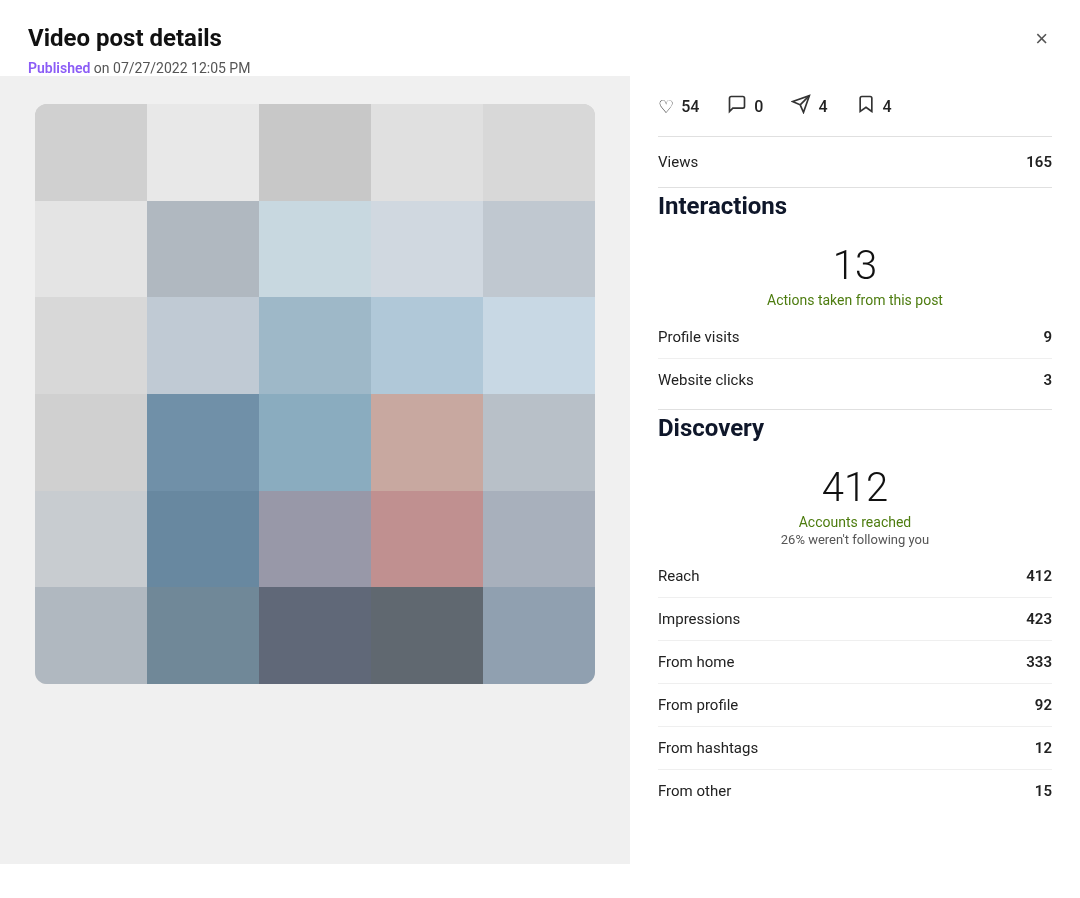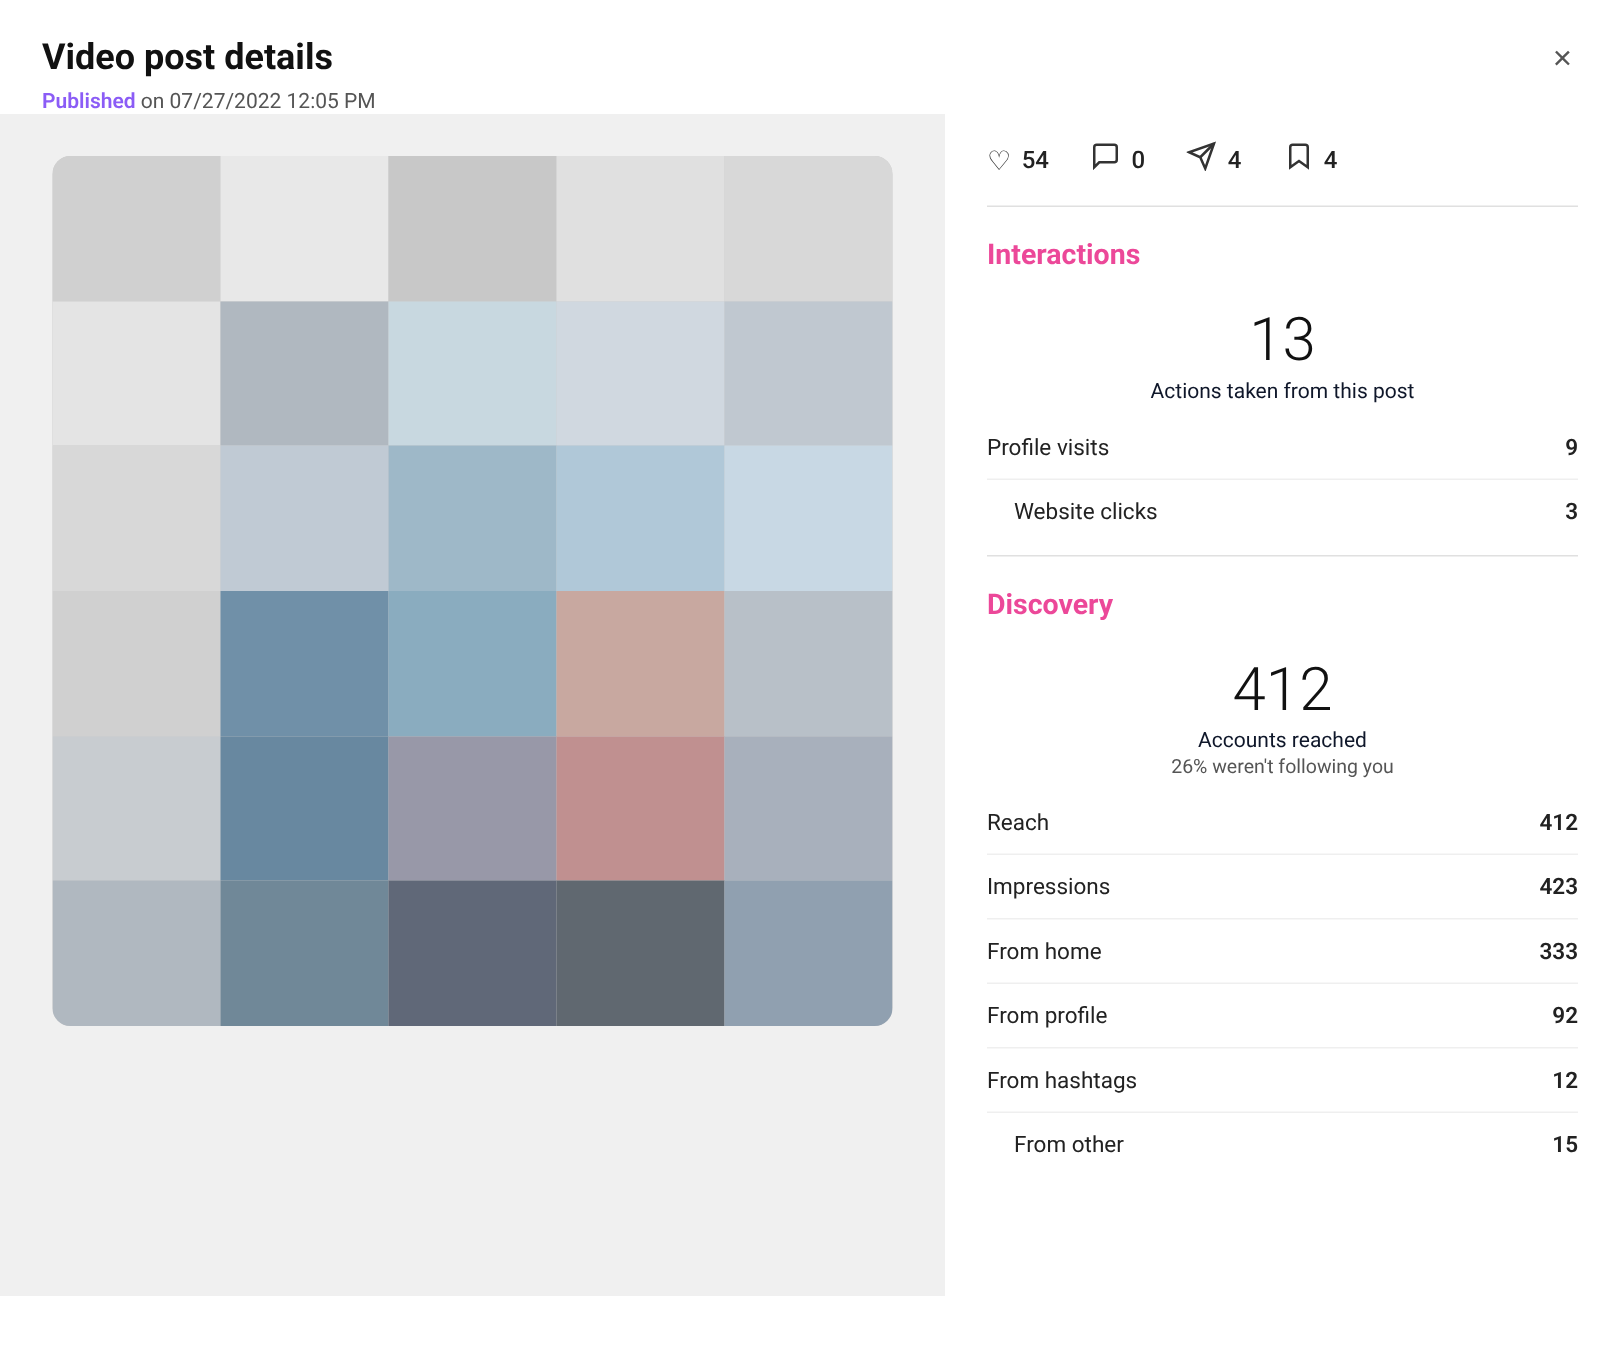--- a/index.html
+++ b/index.html
@@ -119,62 +119,61 @@
       font-size: 15px;
       color: #222;
     }
     .views-value {
       font-weight: 600;
       font-size: 15px;
     }
 
     
     .section-heading {
-      font-size: 19px;
+      font-size: 24px;
       font-weight: 700;
-      color: #ec4899;
-      margin-top: 20px;
+      color: #0f172a;
+      margin-top: 4px;
       margin-bottom: 12px;
     }
 
     
     .big-stat {
       text-align: center;
       padding: 12px 0 8px 0;
     }
     .big-number {
       font-size: 40px;
       font-weight: 300;
       color: #111;
       line-height: 1.1;
     }
     .big-label {
       font-size: 14px;
-      color: #0f172a;
+      color: #4d7c0f;
       margin-top: 4px;
     }
     .big-sub-label {
       font-size: 13px;
       color: #555;
       margin-top: 2px;
     }
 
     
     .data-row {
       display: flex;
       justify-content: space-between;
       align-items: center;
       padding: 12px 0;
       border-bottom: 1px solid #efefef;
       font-size: 15px;
       color: #222;
     }
     .data-row:last-child {
       border-bottom: none;
-      margin-left: 18px;
     }
     .data-value {
       font-weight: 600;
     }
 
     .section-divider {
       border: none;
       border-top: 1px solid #e0e0e0;
       margin: 8px 0 4px 0;
     }
@@ -287,20 +286,24 @@
       <div class="stat-item">
         <span class="stat-icon">
           <svg width="20" height="20" viewBox="0 0 24 24" fill="none" stroke="#333" stroke-width="2">
               <path d="M19 21l-7-5-7 5V5a2 2 0 0 1 2-2h10a2 2 0 0 1 2 2z"></path>
             </svg>
         </span>
         <span class="stat-value">4</span>
       </div>
     </div>
 
+    <div class="views-row">
+      <span>Views</span>
+      <span class="views-value">165</span>
+    </div>
 
     <h2 class="section-heading">Interactions</h2>
 
     <div class="big-stat">
       <div class="big-number">13</div>
       <div class="big-label">Actions taken from this post</div>
     </div>
 
     <div>
       <div class="data-row">

